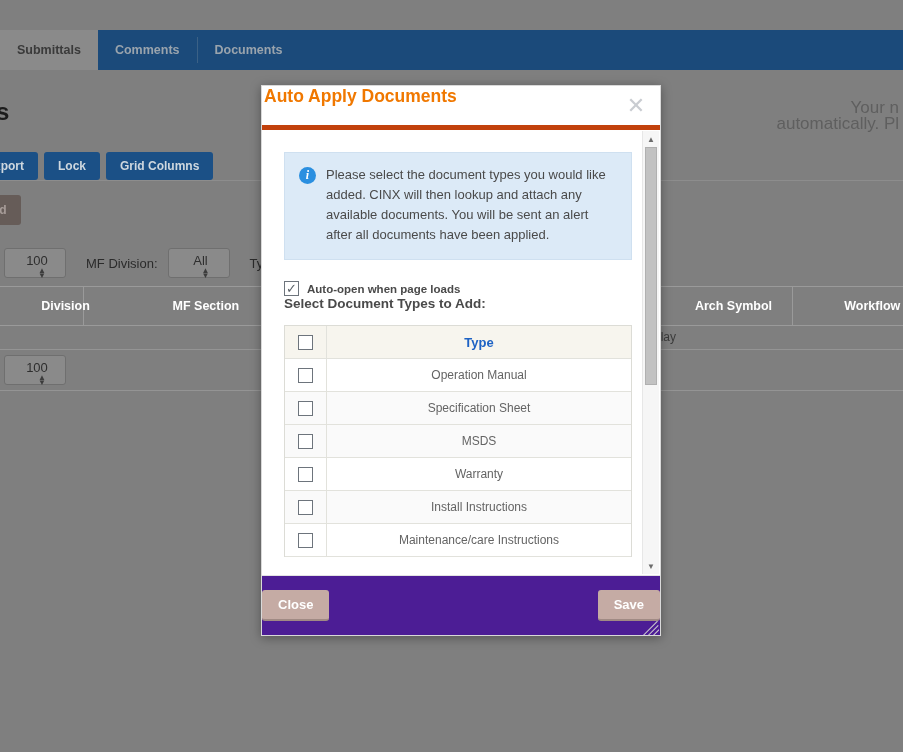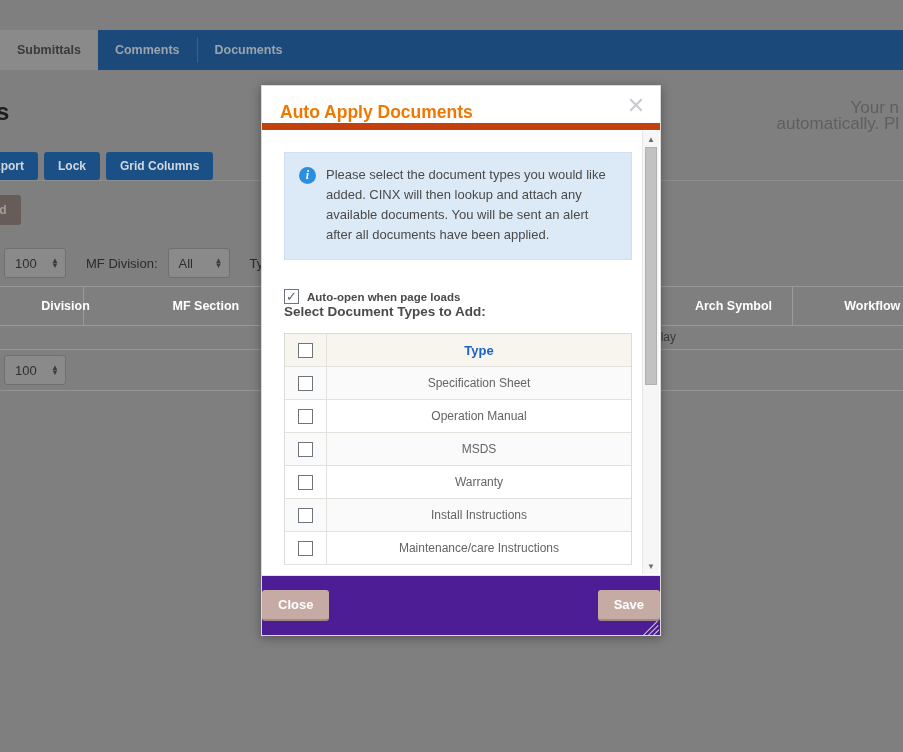--- a/index.html
+++ b/index.html
@@ -117,20 +117,21 @@
     align-items: center;
     justify-content: space-between;
     border: 1px solid #6f6f6f;
     border-radius: 3px;
     background: #8a8a8a;
     color: #2e2e2e;
     font-size: 13px;
     padding: 4px 6px 4px 10px;
     min-width: 44px;
     height: 20px;
+    flex-direction: column;
   }
   .spin {
     display: inline-flex;
     flex-direction: column;
     line-height: 5px;
     font-size: 8px;
     margin-left: 10px;
     color: #3c3c3c;
   }
   .flabel {
@@ -196,24 +197,24 @@
     left: 261px; top: 85px;
     width: 400px;
     background: #ffffff;
     box-shadow: 0 2px 10px rgba(0,0,0,0.35);
     border: 1px solid #d9d9d9;
     box-sizing: border-box;
   }
   .modal-header {
     position: relative;
     height: 44px;
-    border-bottom: 7px solid #c2410c;
-    display: flex;
-    align-items: flex-end;
-    padding: 0 18px;
+    border-bottom: 5px solid #c2410c;
+    display: flex;
+    align-items: flex-start;
+    padding: 0 2px;
     box-sizing: border-box;
   }
   .modal-title {
     font-size: 17.5px;
     font-weight: bold;
     color: #f07800;
   }
   .modal-close {
     position: absolute;
     right: 12px; top: 9px;
@@ -257,21 +258,21 @@
   }
   .info-text {
     font-size: 13px;
     line-height: 20px;
     color: #4a4a4a;
   }
   .auto-open-row {
     display: flex;
     align-items: center;
     gap: 8px;
-    margin-top: 29px;
+    margin-top: 21px;
   }
   .cb {
     width: 15px; height: 15px;
     border: 1px solid #6d747c;
     background: #fff;
     box-sizing: border-box;
     display: flex;
     align-items: center;
     justify-content: center;
     flex: 0 0 auto;
@@ -492,32 +493,32 @@
       <div class="section-label">Select Document Types to Add:</div>
 
       <div class="types-table">
         <div class="tt-row header">
           <div class="tt-cb-cell">
             <div class="cb"></div>
           </div>
           <div class="tt-label head">Type</div>
         </div>
 
+        <div class="tt-row even">
+          <div class="tt-cb-cell">
+            <div class="cb"></div>
+          </div>
+          <div class="tt-label">Operation Manual</div>
+        </div>
+
         <div class="tt-row odd">
           <div class="tt-cb-cell">
             <div class="cb"></div>
           </div>
           <div class="tt-label">Specification Sheet</div>
-        </div>
-
-        <div class="tt-row even">
-          <div class="tt-cb-cell">
-            <div class="cb"></div>
-          </div>
-          <div class="tt-label">Operation Manual</div>
         </div>
 
         <div class="tt-row odd">
           <div class="tt-cb-cell">
             <div class="cb"></div>
           </div>
           <div class="tt-label">MSDS</div>
         </div>
 
         <div class="tt-row even">

